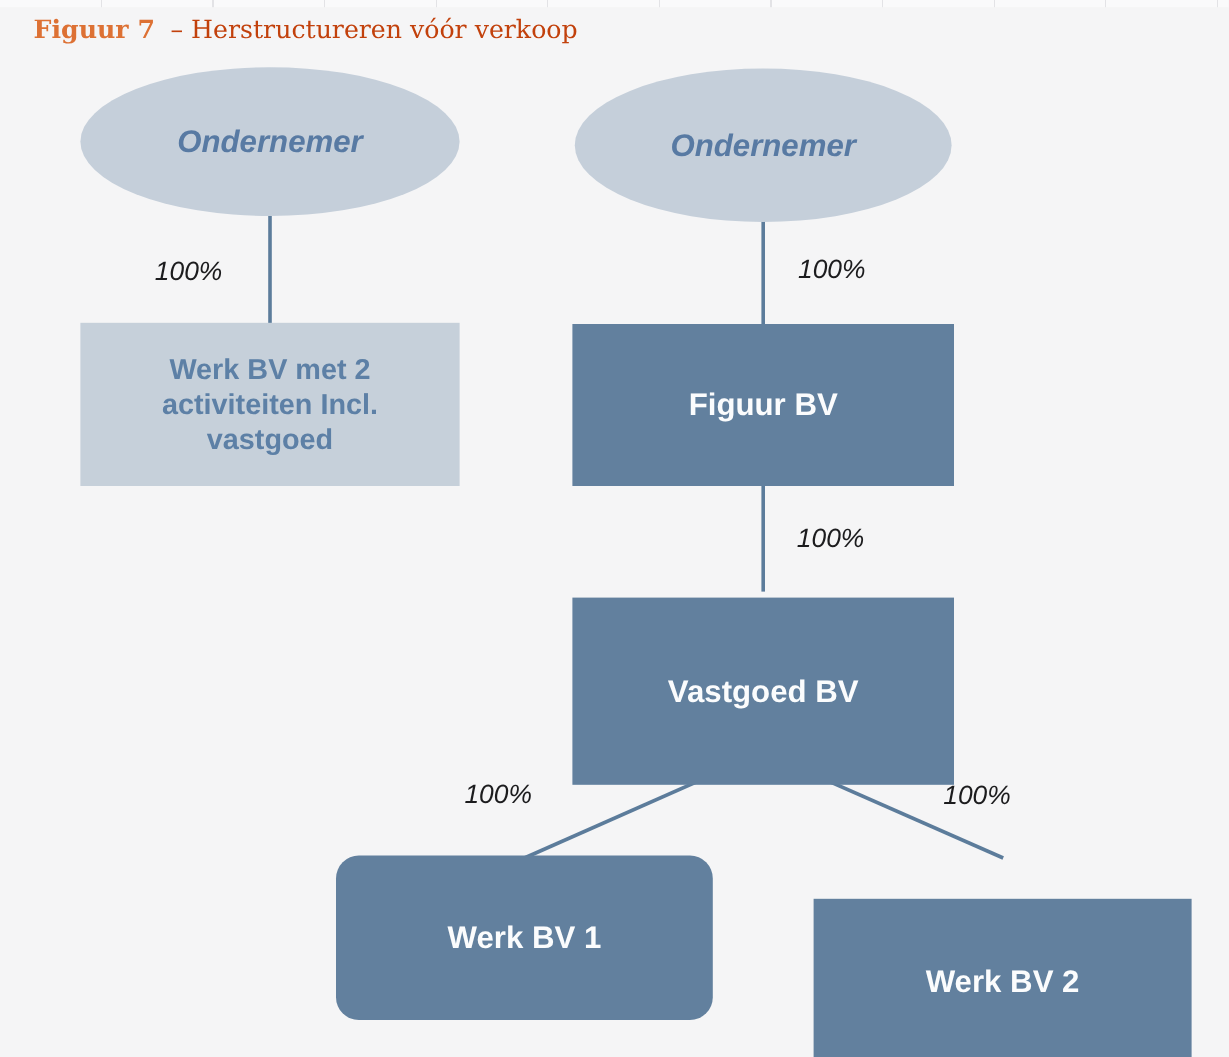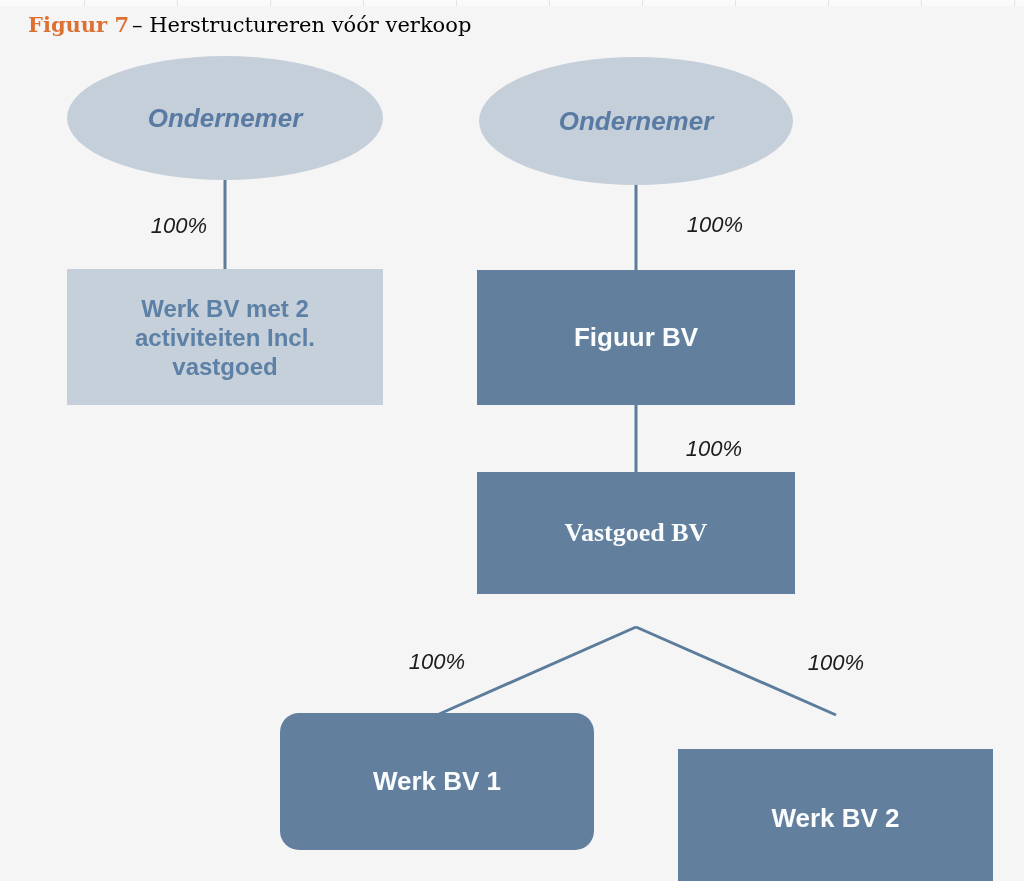--- a/index.html
+++ b/index.html
@@ -31,22 +31,22 @@
     top: 12px;
     font-family: "DejaVu Serif", serif;
     font-size: 21px;
     white-space: nowrap;
   }
   .title-label {
     font-weight: bold;
     color: #dd7134;
   }
   .title-caption {
-    color: #000000;
-    margin-left: 3px;
+    color: #c2410c;
+    margin-left: 13px;
   }
   .connectors {
     position: absolute;
     left: 0;
     top: 0;
   }
   .node {
     position: absolute;
     display: flex;
     align-items: center;
@@ -71,27 +71,26 @@
     padding: 12px 45px;
     box-sizing: border-box;
   }
   .box-dark {
     background: #62809e;
     color: #fbfcfd;
     font-size: 26px;
   }
   .box-werk-combined { left: 67px;  top: 269px; width: 316px; height: 136px; }
   .box-holding       { left: 477px; top: 270px; width: 318px; height: 135px; }
-  .box-vastgoed      { left: 477px; top: 472px; width: 318px; height: 122px; font-family: Liberation Serif, serif; }
+  .box-vastgoed      { left: 477px; top: 498px; width: 318px; height: 156px; }
   .box-werk1         { left: 280px; top: 713px; width: 314px; height: 137px; border-radius: 19px; }
   .box-werk2         { left: 678px; top: 713px; width: 315px; height: 138px; margin-top: 36px; }
   .share {
     position: absolute;
     width: 100px;
-    text-align: center;
     font-style: italic;
     font-size: 22px;
     color: #1c1c1e;
     line-height: 24px;
   }
   .share-left-owner   { left: 129px; top: 214px; }
   .share-right-owner  { left: 665px; top: 213px; }
   .share-vastgoed     { left: 664px; top: 437px; }
   .share-werk1        { left: 387px; top: 650px; }
   .share-werk2        { left: 786px; top: 651px; }

